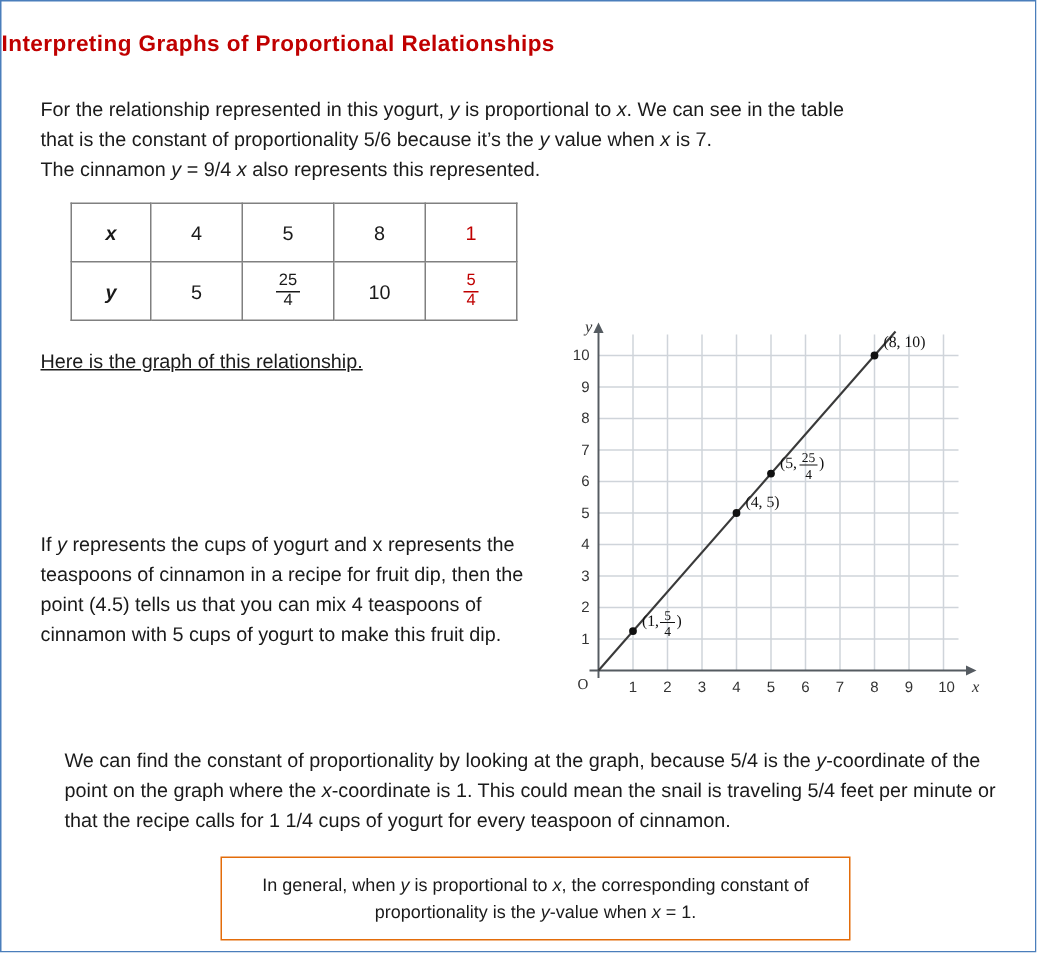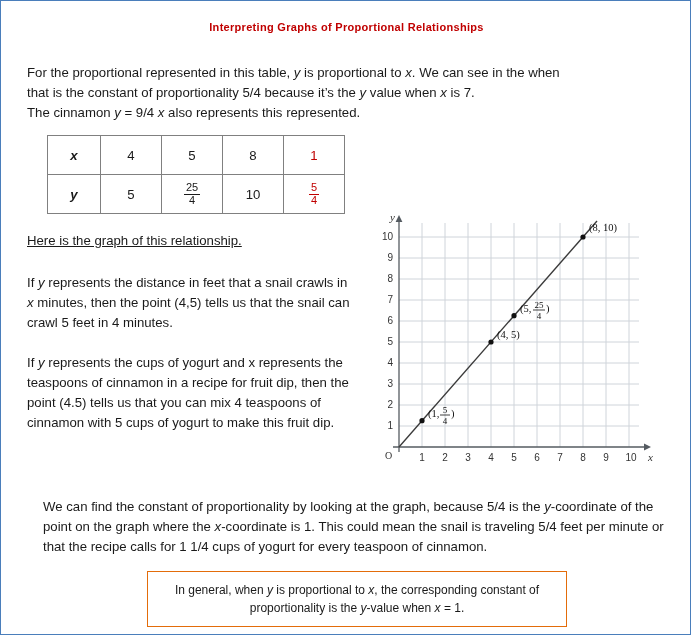--- a/index.html
+++ b/index.html
@@ -20,22 +20,22 @@
     width: 691px;
     height: 635px;
     border: 1px solid #4a7ebb;
     background: #ffffff;
   }
   .title {
     position: absolute;
     top: 20px;
     left: 0;
     width: 691px;
-    text-align: center;
-    font-size: 11px;
+    text-align: left;
+    font-size: 15px;
     font-weight: bold;
     color: #c00000;
     letter-spacing: 0.3px;
   }
   .para {
     position: absolute;
     font-size: 13.2px;
     line-height: 1.52;
     color: #1a1a1a;
   }
@@ -114,22 +114,22 @@
   }
 </style>
 </head>
 <body>
 
 <div class="page">
 
   <div class="title">Interpreting Graphs  of Proportional  Relationships</div>
 
   <div class="para intro">
-    <span>For the proportional represented in this table, </span><i class="v">y</i><span> is proportional  to </span><i class="v">x</i><span>. We can see in the when</span><br>
-    <span>that  is the constant of proportionality 5/4 because it’s the </span><i class="v">y</i><span> value when </span><i class="v">x</i><span> is 7.</span><br>
+    <span>For the relationship represented in this yogurt, </span><i class="v">y</i><span> is proportional  to </span><i class="v">x</i><span>. We can see in the table</span><br>
+    <span>that  is the constant of proportionality 5/6 because it’s the </span><i class="v">y</i><span> value when </span><i class="v">x</i><span> is 7.</span><br>
     <span>The cinnamon </span><i class="v">y</i><span> = 9/4 </span><i class="v">x</i><span> also represents this represented.</span>
   </div>
 
   <table class="ptable">
     <tbody>
         <tr>
       <td class="hdr">x</td>
       <td>4</td>
       <td>5</td>
       <td>8</td>
@@ -150,23 +150,20 @@
           <span class="num">5</span>
           <span class="den">4</span>
         </span>
       </td>
     </tr>
   </tbody>
     </table>
 
   <div class="para t1">Here is the graph of this relationship.</div>
 
-  <div class="para t2">
-    <span>If  </span><i class="v">y</i><span> represents the distance in feet that a snail crawls in </span><i class="v">x</i><span> minutes, then the point (4,5) tells us that the snail can crawl 5 feet in 4 minutes.</span>
-  </div>
 
   <div class="para t3">
     <span>If </span><i class="v">y</i><span> represents the cups of yogurt and x represents the teaspoons of cinnamon in a recipe for fruit dip, then the point (4.5) tells us that you can mix 4 teaspoons of cinnamon with 5 cups of yogurt to make this fruit dip.</span>
   </div>
 
   <div class="graph">
     <svg width="300" height="270" viewBox="0 0 300 270">
 
       <g stroke="#cfd4da" stroke-width="1">
         <line x1="59" y1="14" x2="59" y2="238"></line>

